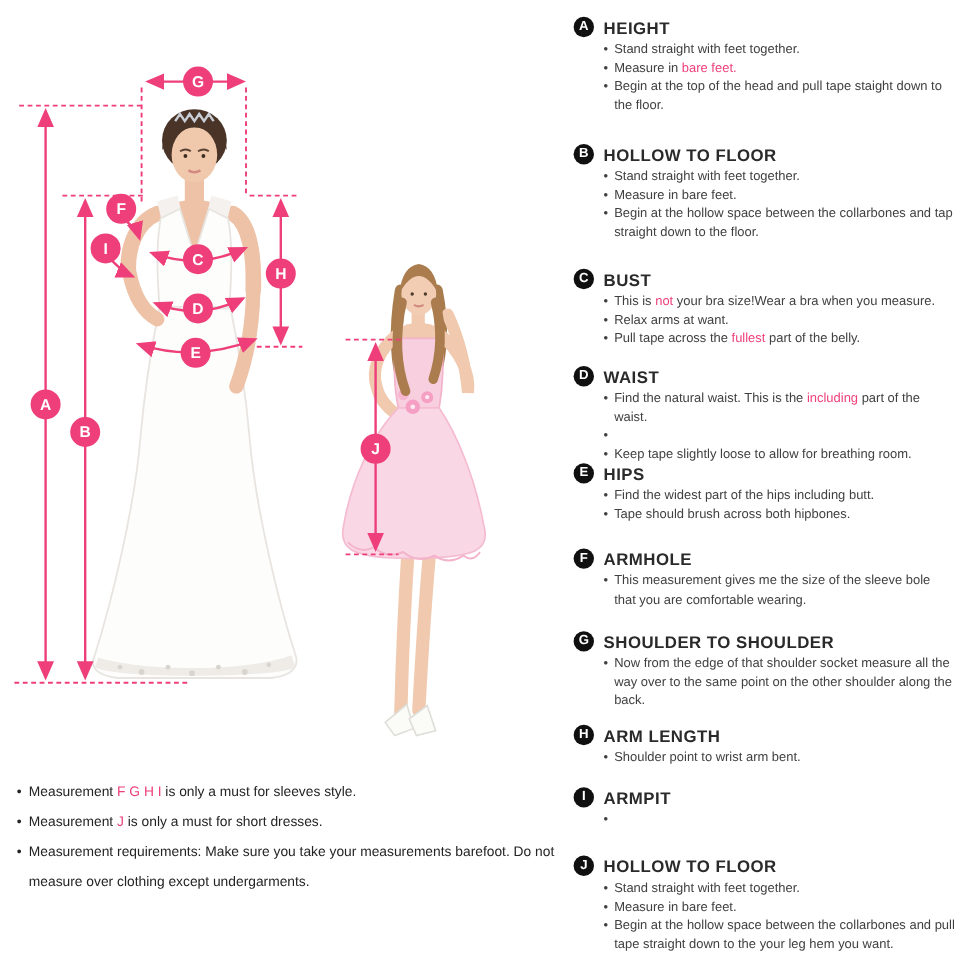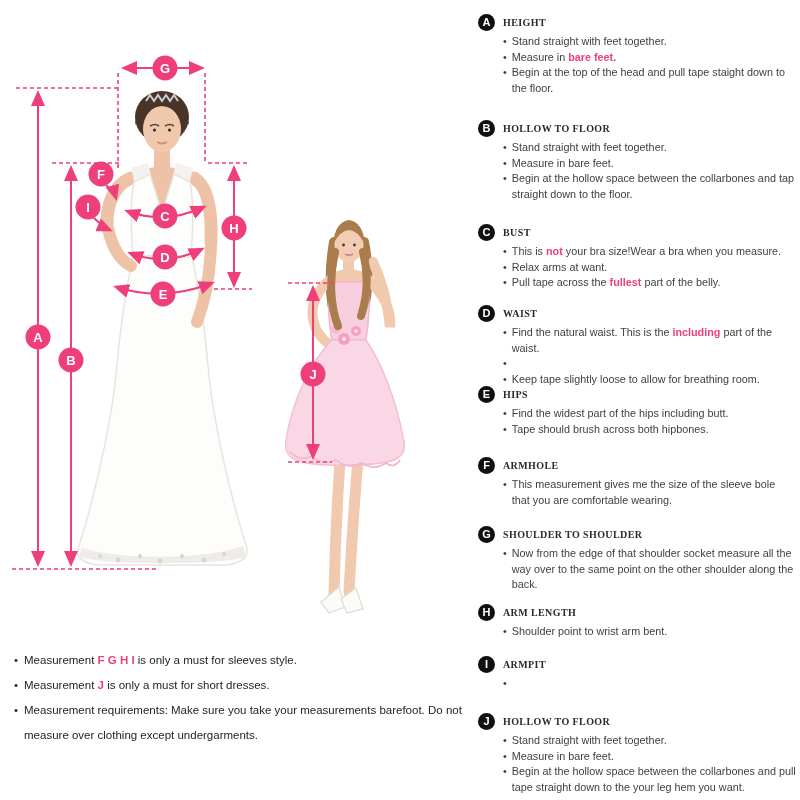--- a/index.html
+++ b/index.html
@@ -5,25 +5,25 @@
   html,body{margin:0;padding:0;background:#ffffff}
   #page{position:relative;width:800px;height:800px;background:#fff;overflow:hidden;
         font-family:"Liberation Sans",sans-serif;}
   svg text{font-family:"Liberation Sans",sans-serif;}
 
   
   .section{position:absolute;left:478px;width:318px;}
   .sec-head{display:flex;align-items:center;gap:8px;}
   .badge{width:17px;height:17px;border-radius:50%;background:#101010;color:#fff;
          font-weight:bold;font-size:11px;line-height:17px;text-align:center;flex:0 0 17px;}
-  .sec-title{font-weight:bold;font-size:10px;color:#2a2a2a;letter-spacing:.4px;font-family:Liberation Serif, serif;}
+  .sec-title{font-weight:bold;font-size:14px;color:#2a2a2a;letter-spacing:.4px;}
   .bullets{margin:3px 0 0 25px;}
   .bullet{display:flex;font-size:10.8px;line-height:15.5px;color:#404040;}
   .dot{margin-right:5px;}
-  .pink{color:#ee3f7a;font-weight:bold;}
+  .pink{color:#ee3f7a;}
 
   
   #notes{position:absolute;left:14px;top:648px;width:452px;}
   .note{display:flex;font-size:11.5px;line-height:25px;color:#242424;}
   .note .dot{margin-right:6px;}
 
   .mline{stroke:#ee3f7a;stroke-width:2;fill:none;}
   .mdash{stroke:#ee3f7a;stroke-width:1.6;fill:none;stroke-dasharray:4 3;}
   .bdg{fill:#ee3f7a;}
   .bdg-t{fill:#fff;font-size:13px;font-weight:bold;text-anchor:middle;}

